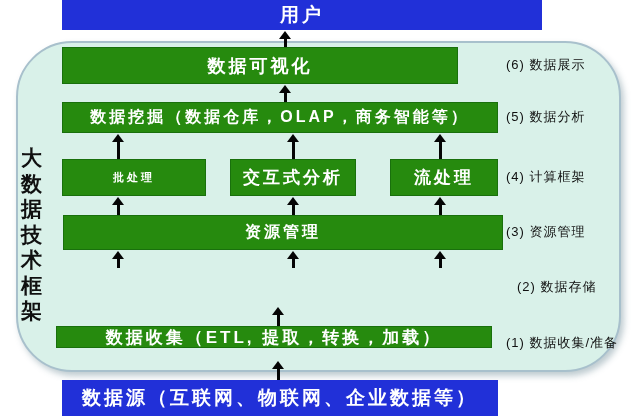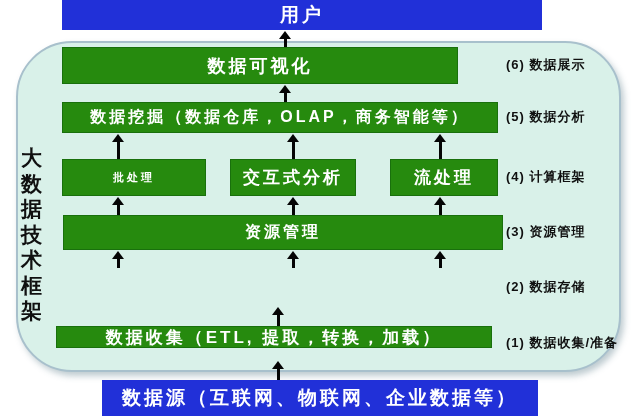--- a/index.html
+++ b/index.html
@@ -16,21 +16,21 @@
 
   .bar{
     position:absolute;display:flex;align-items:center;justify-content:center;
     color:#ffffff;font-weight:bold;letter-spacing:3px;white-space:nowrap;
     box-sizing:border-box;
   }
   .green{background:var(--green,#268a0e);border:1px solid rgba(10,80,10,.45);}
   .blue{background:var(--blue,#2130d8);}
 
   .anno{
-    position:absolute;left:506px;color:#101010;font-weight:bold;
+    position:absolute;left:506px;color:#101010;font-weight:normal;
     font-size:13px;line-height:16px;white-space:nowrap;letter-spacing:1px;
   }
 
   .vtitle{
     position:absolute;left:18px;top:145px;width:27px;
     font-size:21px;line-height:25.5px;font-weight:bold;color:#101010;
     word-break:break-all;text-align:center;letter-spacing:0;
   }
 
   .arrow{position:absolute;width:12px;display:flex;flex-direction:column;align-items:center;}
@@ -54,27 +54,27 @@
 
   <div class="bar green" style="left:62px;top:159px;width:144px;height:37px;font-size:11px;">批处理</div>
   <div class="bar green" style="left:230px;top:159px;width:126px;height:37px;font-size:17px;">交互式分析</div>
   <div class="bar green" style="left:390px;top:159px;width:108px;height:37px;font-size:17px;">流处理</div>
 
   <div class="bar green" style="left:63px;top:215px;width:440px;height:35px;font-size:16px;">资源管理</div>
 
 
   <div class="bar green" style="left:56px;top:326px;width:436px;height:22px;font-size:17px;">数据收集（ETL, 提取，转换，加载）</div>
 
-  <div class="bar blue" style="left:62px;top:380px;width:436px;height:36px;font-size:19px;margin-left:40px;">数据源（互联网、物联网、企业数据等）</div>
+  <div class="bar blue" style="left:62px;top:380px;width:436px;height:36px;font-size:19px;">数据源（互联网、物联网、企业数据等）</div>
 
   <div class="anno" style="top:57px;">(6) 数据展示</div>
   <div class="anno" style="top:109px;">(5) 数据分析</div>
   <div class="anno" style="top:169px;">(4) 计算框架</div>
   <div class="anno" style="top:224px;">(3) 资源管理</div>
-  <div class="anno" style="top:279px;">(2) 数据存储</div>
+  <div class="anno" style="top:279px;margin-left:11px;">(2) 数据存储</div>
   <div class="anno" style="top:335px;">(1) 数据收集/准备</div>
 
   <div class="arrow" style="left:279px;top:31px;height:16px;">
       <div class="head"></div>
       <div class="stem"></div>
     </div>
   <div class="arrow" style="left:279px;top:85px;height:17px;">
       <div class="head"></div>
       <div class="stem"></div>
     </div>

